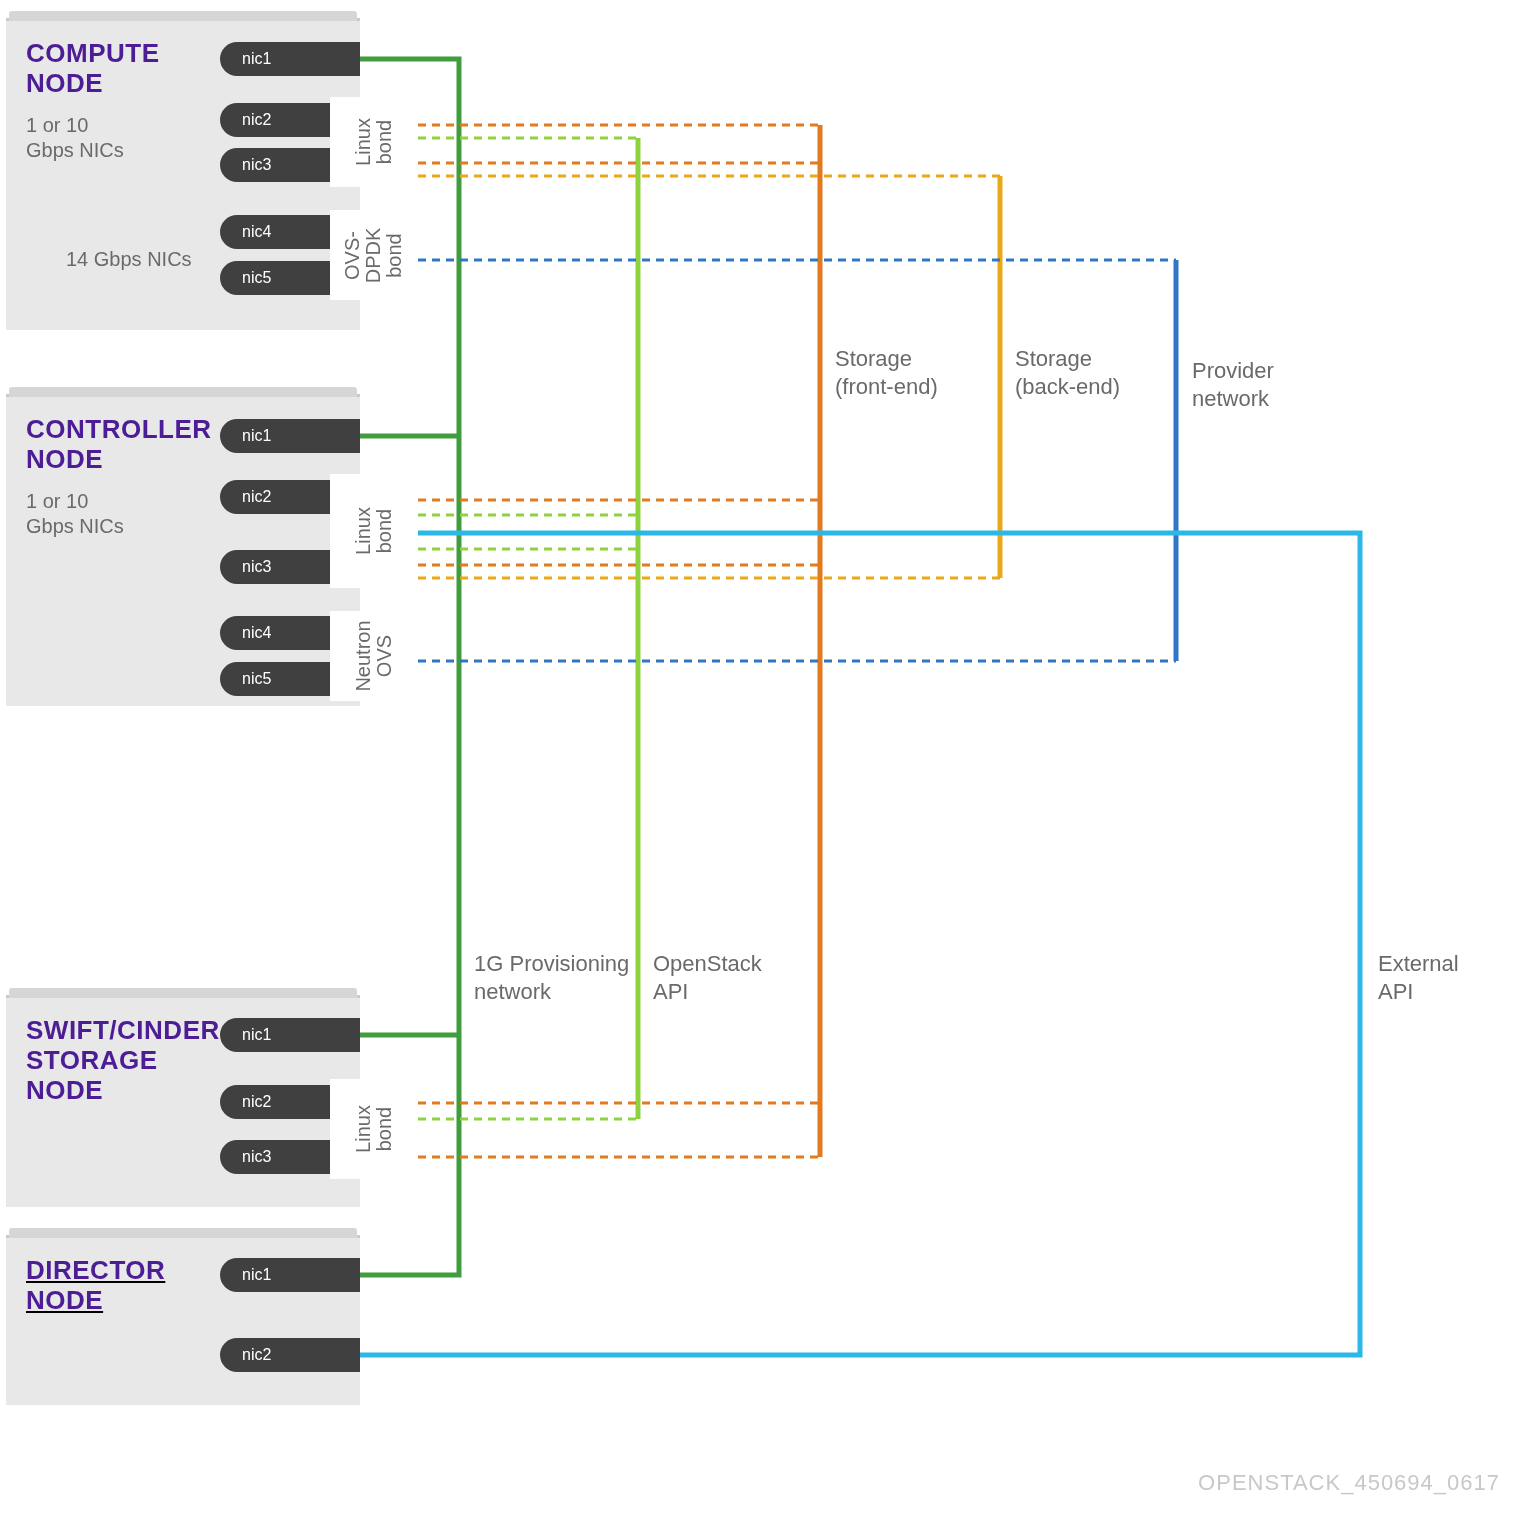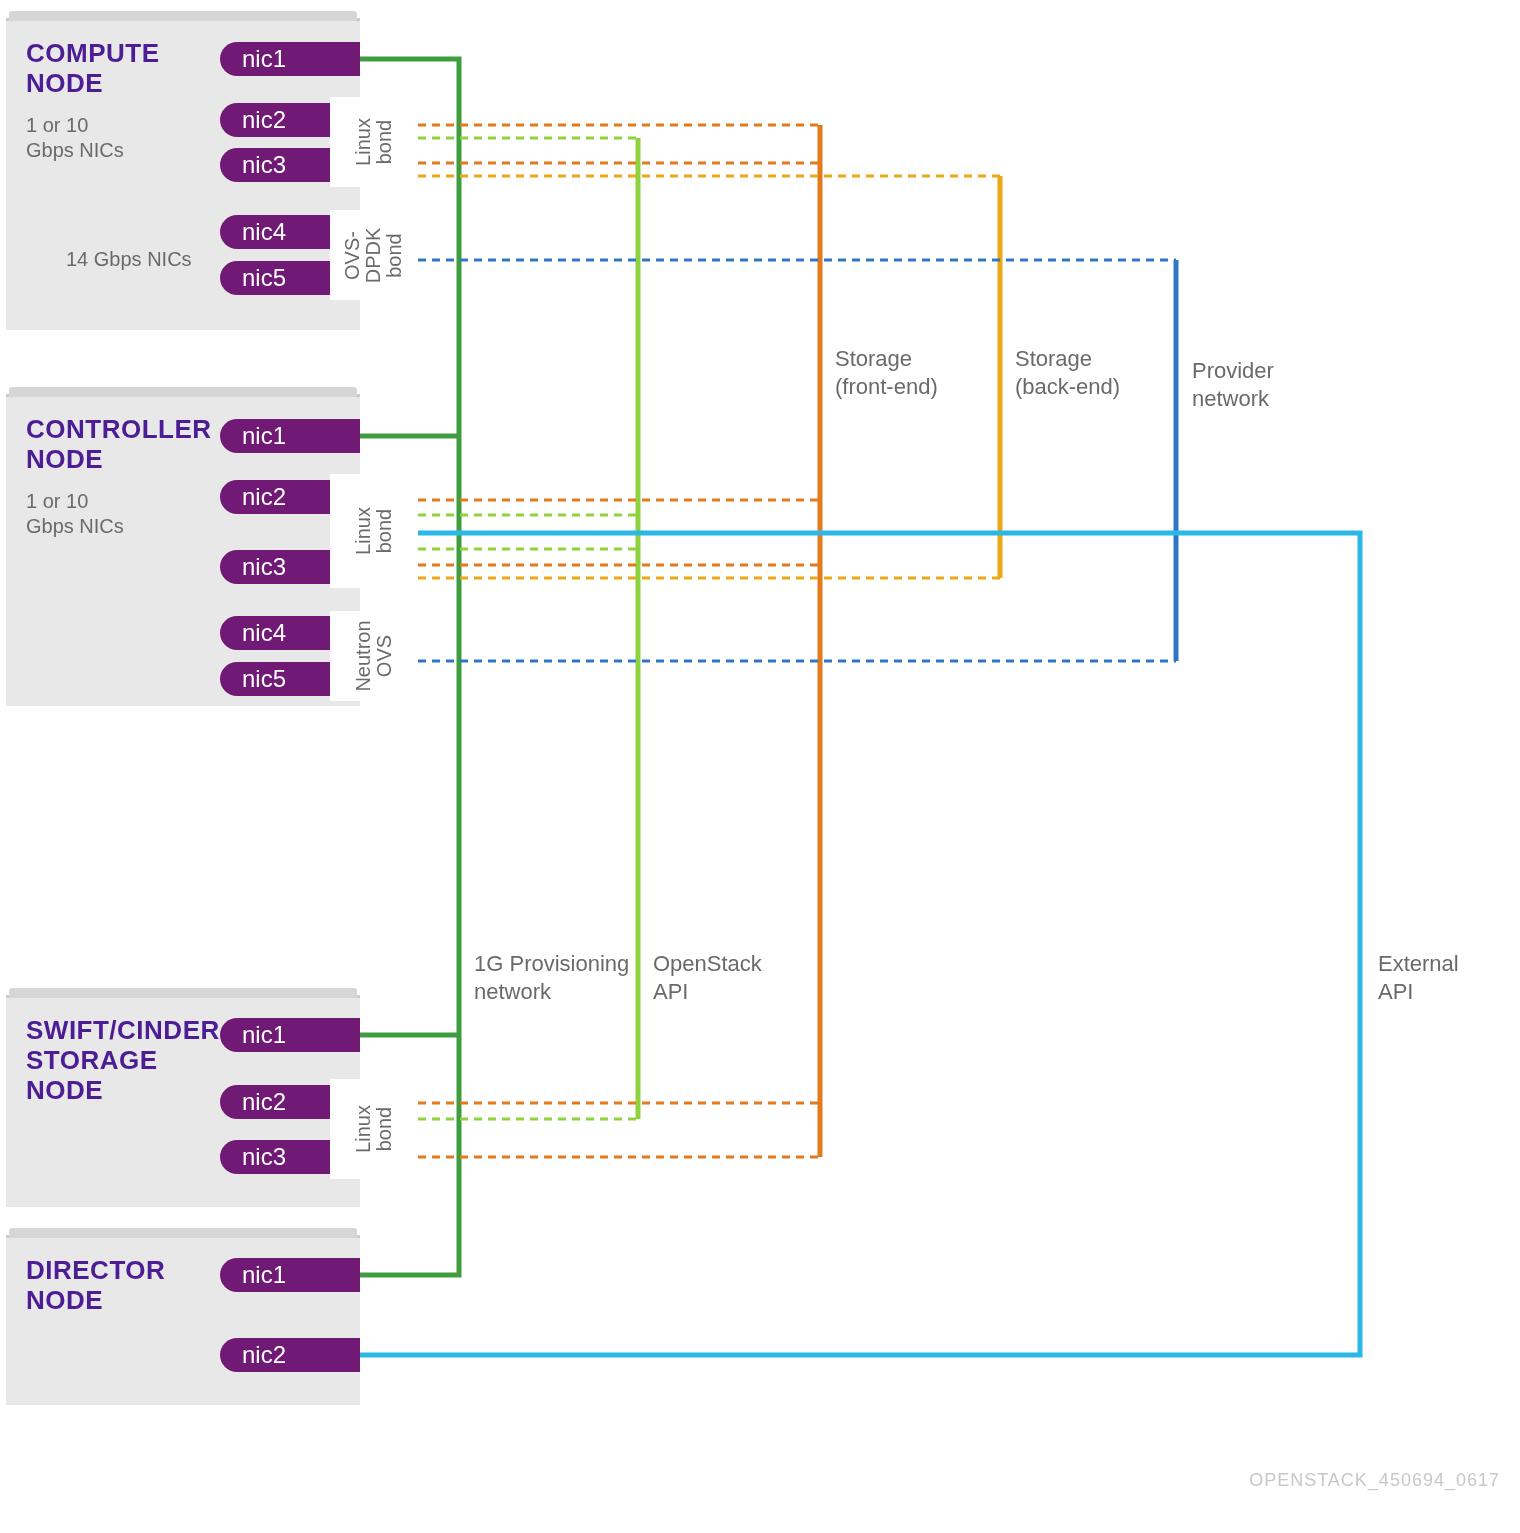--- a/index.html
+++ b/index.html
@@ -35,23 +35,23 @@
   .node-sub {
     font-size: 20px;
     color: #6a6a6a;
     margin-top: 14px;
     line-height: 1.25;
   }
   .nic {
     position: absolute;
     width: 140px;
     height: 34px;
-    background: #701a75;
+    background: #404040;
     color: #fff;
-    font-size: 24px;
+    font-size: 16px;
     border-top-left-radius: 17px;
     border-bottom-left-radius: 17px;
     display: flex;
     align-items: center;
     padding-left: 22px;
   }
   .bond {
     position: absolute;
     background: #fff;
     border-top-right-radius: 18px;
@@ -69,21 +69,21 @@
     line-height: 1.05;
   }
   .net-label {
     position: absolute;
     font-size: 22px;
     color: #6a6a6a;
     line-height: 1.25;
   }
   .footer {
     position: absolute;
-    font-size: 18px;
+    font-size: 22px;
     color: #c8c8c8;
     letter-spacing: 1px;
   }
   svg.wires { position:absolute; left:0; top:0; pointer-events:none; }
 </style>
 </head>
 <body>
 
 <svg class="wires" width="1520" height="1533">
 
@@ -157,21 +157,21 @@
   <div class="node-cap"></div>
   <div class="node-title">SWIFT/CINDER<br>STORAGE<br>NODE</div>
 </div>
 <div class="nic" style="left:220px; top:1018px;">nic1</div>
 <div class="nic" style="left:220px; top:1085px;">nic2</div>
 <div class="nic" style="left:220px; top:1140px;">nic3</div>
 <div class="bond" style="left:330px; top:1079px; width:88px; height:100px;">
   <div class="bond-label">Linux<br>bond</div>
 </div>
 
-<div class="node-box" style="left:6px; top:1235px; width:354px; height:170px;">
+<div class="node-box" style="left:6px; top:1235px; width:354px; height:170px;text-decoration:underline;">
   <div class="node-cap"></div>
   <div class="node-title">DIRECTOR<br>NODE</div>
 </div>
 <div class="nic" style="left:220px; top:1258px;">nic1</div>
 <div class="nic" style="left:220px; top:1338px;">nic2</div>
 
 <div class="net-label" style="left:835px; top:345px;">Storage<br>(front-end)</div>
 <div class="net-label" style="left:1015px; top:345px;">Storage<br>(back-end)</div>
 <div class="net-label" style="left:1192px; top:357px;">Provider<br>network</div>
 <div class="net-label" style="left:474px; top:950px;">1G Provisioning<br>network</div>

